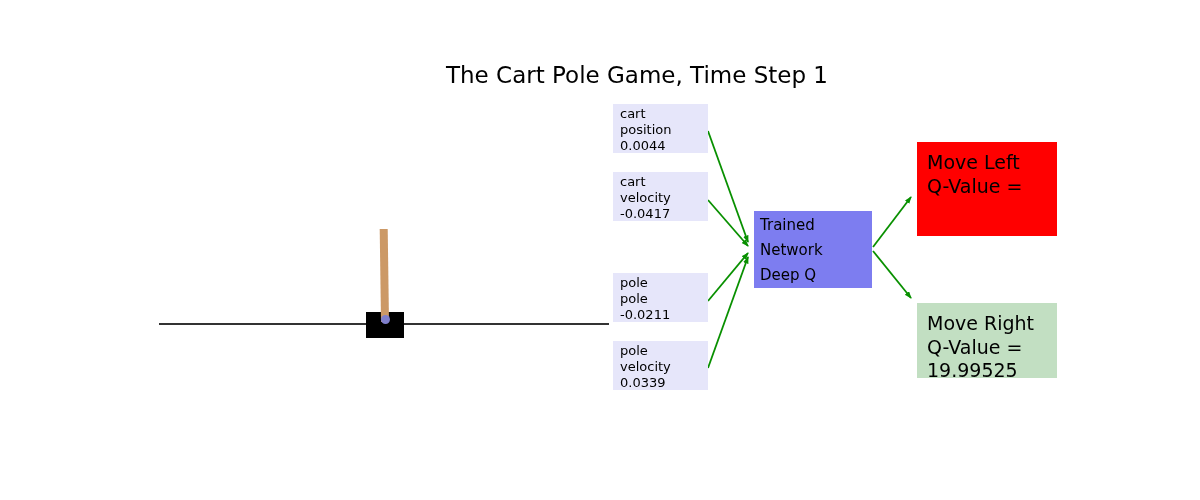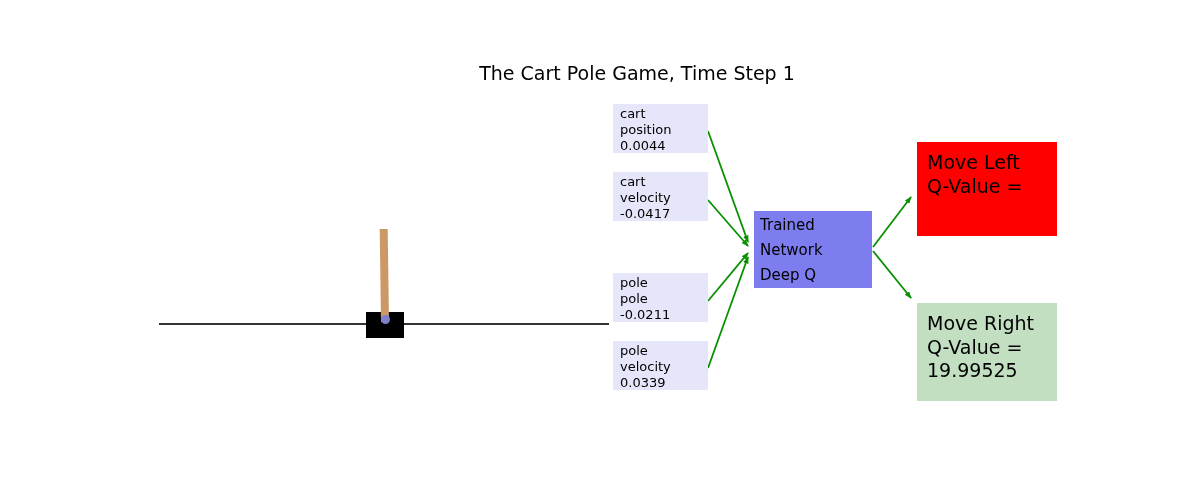--- a/index.html
+++ b/index.html
@@ -10,21 +10,21 @@
     background: #ffffff;
     overflow: hidden;
     font-family: "DejaVu Sans", "Liberation Sans", sans-serif;
     color: var(--color-text, #000);
   }
   .abs { position: absolute; }
 
   #title {
     left: 637px; top: 62px;
     transform: translateX(-50%);
-    font-size: 19px;
+    font-size: 23px;
     white-space: nowrap;
     color: #000;
   }
 
   
   #track-line {
     left: 159px; top: 323px; width: 450px; height: 2px;
     background: var(--color-track, #333);
   }
   #cart-body {
@@ -75,21 +75,21 @@
     padding: 9px 0 0 10px;
     box-sizing: border-box;
     color: #000;
   }
   #output-box-move-left {
     left: 917px; top: 98px; height: 94px;
     background: var(--color-move_left_box, #ff0000);
     margin-top: 44px;
   }
   #output-box-move-right {
-    left: 917px; top: 303px; height: 98px;
+    left: 917px; top: 303px; height: 75px;
     background: var(--color-move_right_box, #c2dfc2);
   }
 
   
   #arrows-layer {
     position: absolute;
     left: 0; top: 0; width: 1200px; height: 500px;
     pointer-events: none;
   }
   #arrows-layer line {

